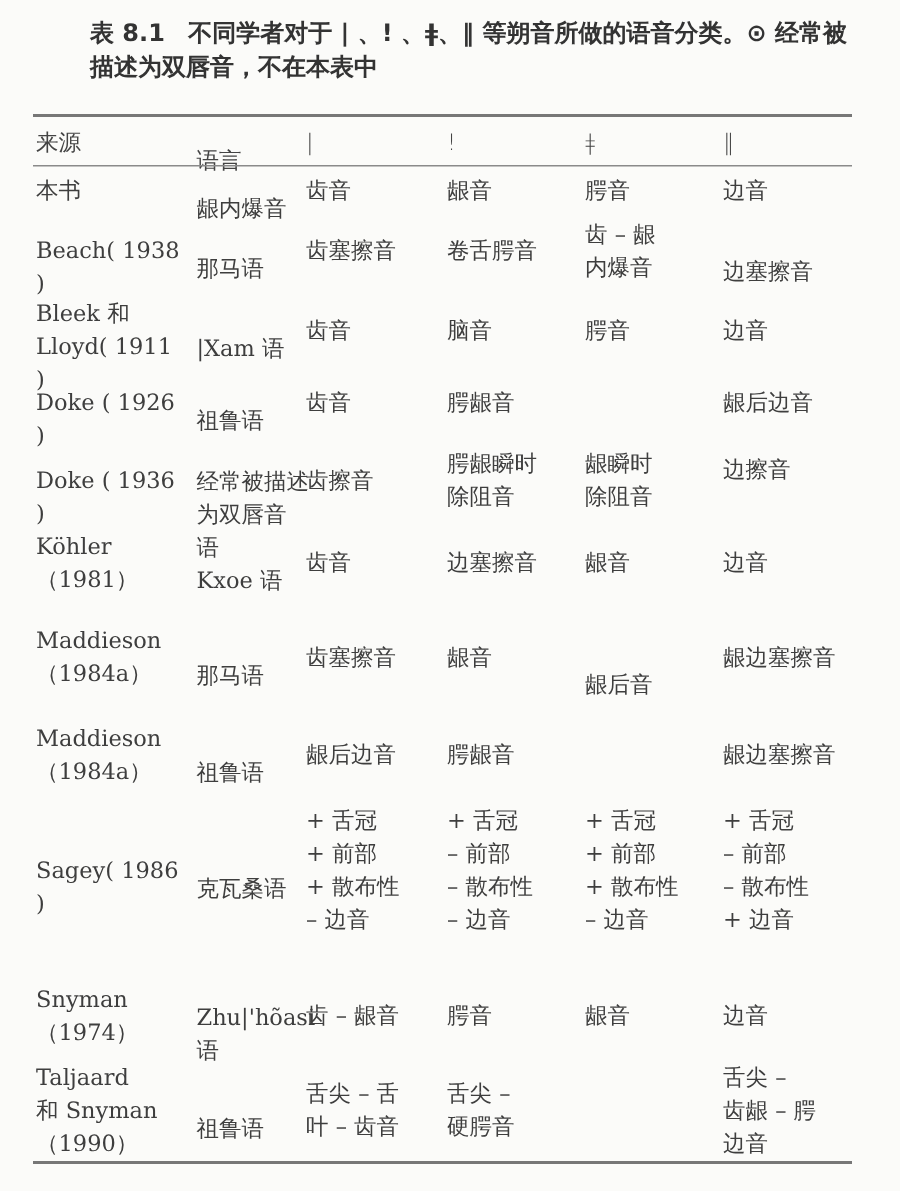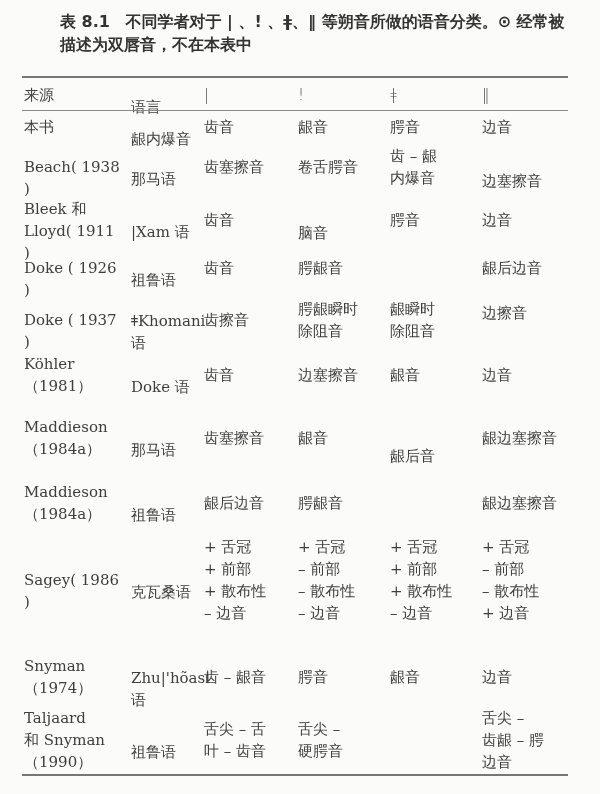--- a/index.html
+++ b/index.html
@@ -71,50 +71,50 @@
   <span class="cell c5">齿 – 龈
 内爆音</span>
   <span class="cell c6" style="top:25px">边塞擦音</span>
 </div>
 
 <div class="row" style="top:198px">
   <span class="cell c1">Bleek 和
 Lloyd( 1911 )</span>
   <span class="cell c2" style="top:11px">|Xam 语</span>
   <span class="cell c3" style="top:11px">齿音</span>
-  <span class="cell c4" style="top:24px">脑音</span>
+  <span class="cell c4" style="top:11px">脑音</span>
   <span class="cell c5" style="top:11px">腭音</span>
   <span class="cell c6" style="top:11px">边音</span>
 </div>
 
 <div class="row" style="top:257px">
   <span class="cell c1">Doke ( 1926 )</span>
   <span class="cell c2">祖鲁语</span>
   <span class="cell c3">齿音</span>
   <span class="cell c4">腭龈音</span>
   <span class="cell c5"></span>
   <span class="cell c6">龈后边音</span>
 </div>
 
 <div class="row" style="top:298px">
-  <span class="cell c1" style="top:11px">Doke ( 1937 )</span>
-  <span class="cell c2">ǂKhomani
+  <span class="cell c1" style="top:11px">Doke ( 1936 )</span>
+  <span class="cell c2">经常被描述为双唇音
 语</span>
   <span class="cell c3" style="top:11px">齿擦音</span>
   <span class="cell c4">腭龈瞬时
 除阻音</span>
   <span class="cell c5">龈瞬时
 除阻音</span>
   <span class="cell c6" style="top:4px">边擦音</span>
 </div>
 
 <div class="row" style="top:353px">
   <span class="cell c1">Köhler
 （1981）</span>
-  <span class="cell c2" style="top:11px">Doke 语</span>
+  <span class="cell c2" style="top:11px">Kxoe 语</span>
   <span class="cell c3" style="top:11px">齿音</span>
   <span class="cell c4" style="top:11px">边塞擦音</span>
   <span class="cell c5" style="top:11px">龈音</span>
   <span class="cell c6" style="top:11px">边音</span>
 </div>
 
 <div class="row" style="top:416px">
   <span class="cell c1">Maddieson
 （1984a）</span>
   <span class="cell c2" style="top:11px">那马语</span>

